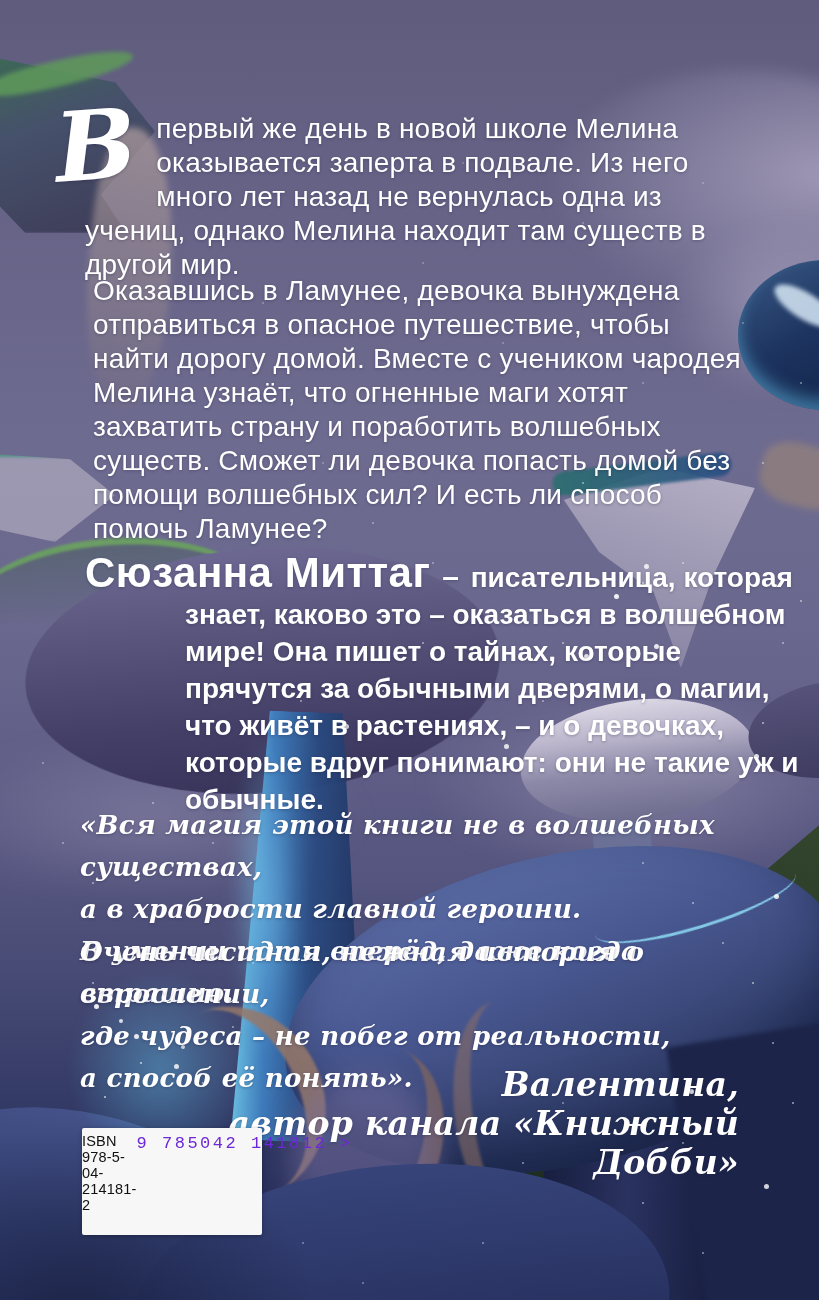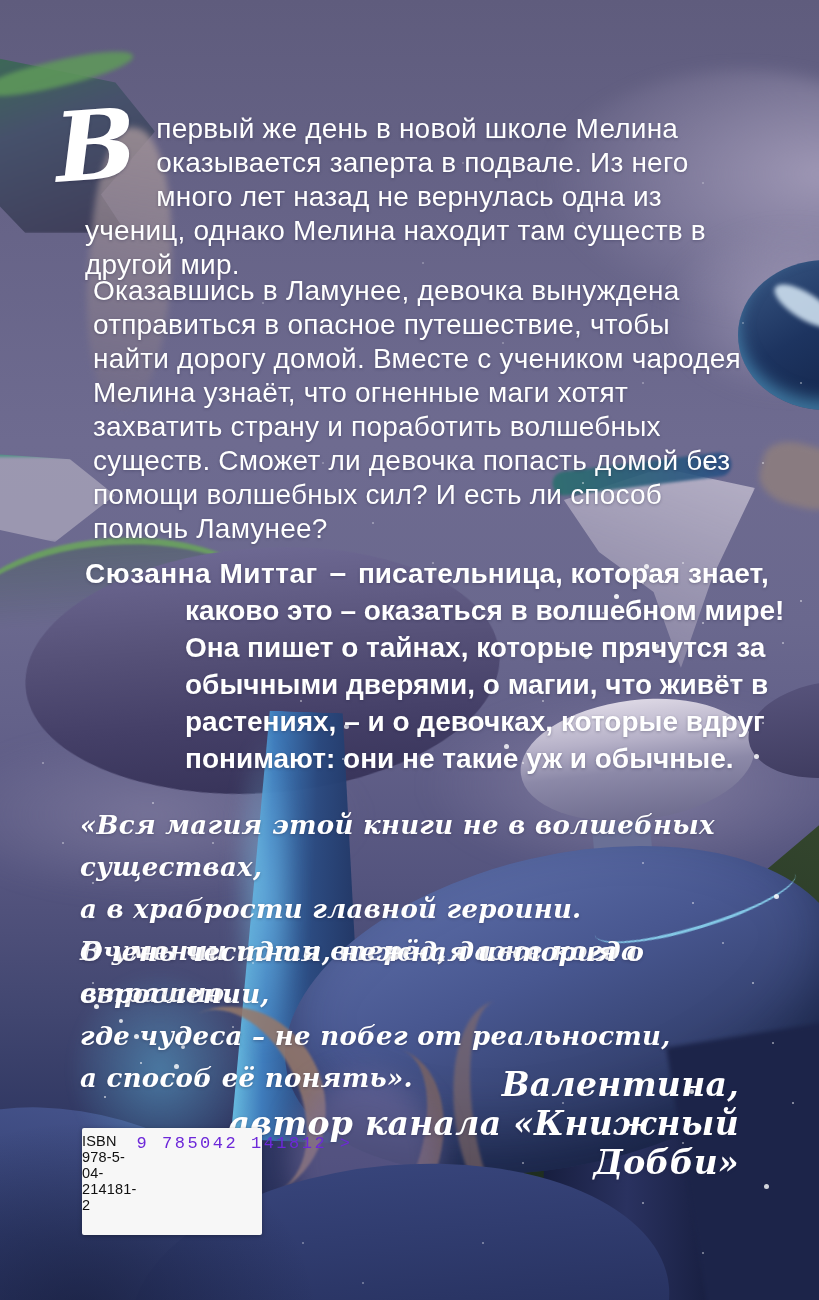--- a/index.html
+++ b/index.html
@@ -158,21 +158,21 @@
   
   .textblock{position:absolute;z-index:10;text-shadow:0 1px 3px rgba(35,35,65,.35);}
   .body-copy{font-size:28px;line-height:34px;font-weight:400;letter-spacing:.2px;}
   .intro{left:85px;top:84px;width:655px;}
   .dropcap{float:left;font-family:"DejaVu Serif",serif;font-style:italic;font-weight:700;
     font-size:96px;line-height:64px;height:64px;margin:2px 20px 4px -30px;transform:rotate(-4deg);
     display:block;}
   .synopsis{left:85px;top:246px;width:660px;margin-left:8px;}
   .bio{left:85px;top:526px;width:620px;font-weight:700;font-size:28px;line-height:37px;
     padding-left:100px;text-indent:-100px;box-sizing:content-box;}
-  .author-name{font-size:28px;letter-spacing:.5px;text-align:center;}
+  .author-name{font-size:42px;letter-spacing:.5px;text-align:center;}
   .author-sep{font-size:30px;margin:0 4px;}
   .script{font-family:"DejaVu Serif",serif;font-style:italic;font-weight:700;
     font-size:26px;line-height:42px;letter-spacing:.3px;white-space:pre-line;}
   .quote1{left:80px;top:778px;width:700px;}
   .quote2{left:80px;top:905px;width:700px;}
   .attribution{right:80px;top:1032px;width:560px;text-align:right;font-size:33px;line-height:39px;}
 
   
   .barcode{position:absolute;left:82px;top:1128px;width:180px;height:107px;z-index:10;
     background:#f7f7f7;border-radius:2px;box-shadow:0 1px 4px rgba(0,0,0,.3);

